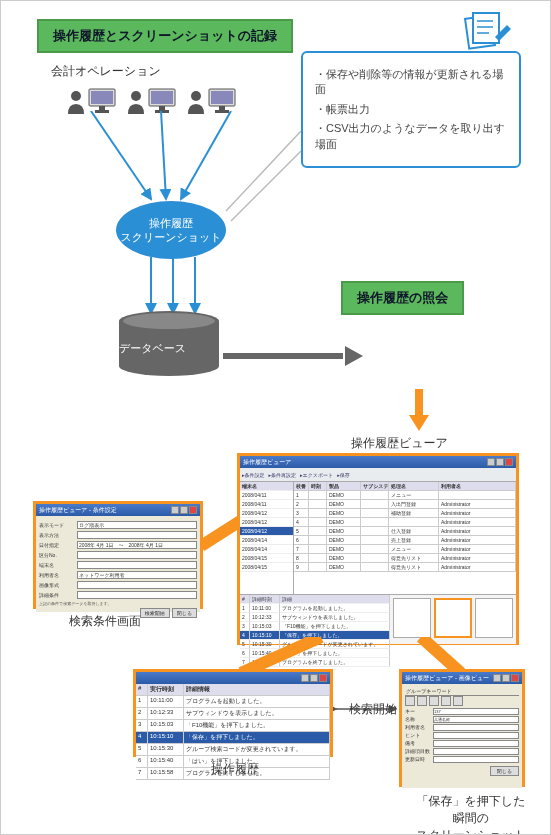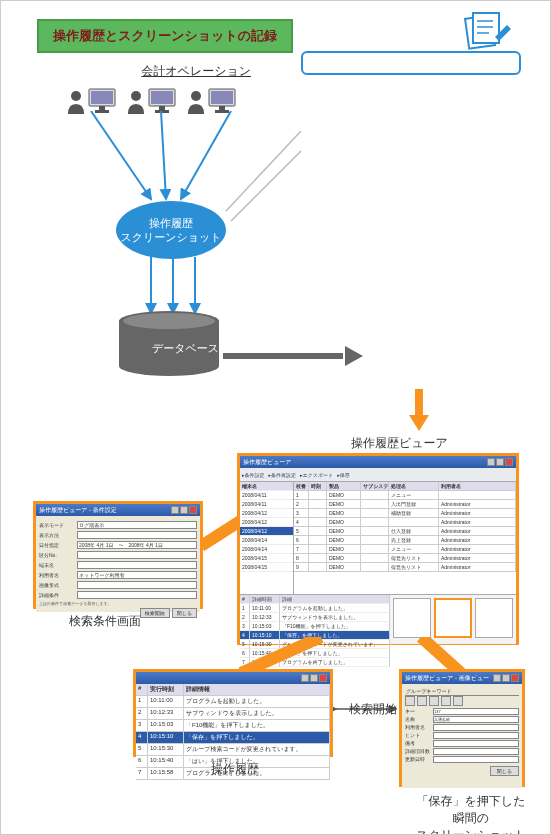--- a/index.html
+++ b/index.html
@@ -1,33 +1,33 @@
 <!DOCTYPE html>
 <html><head>
 <meta charset="utf-8">
 <style>
   * { box-sizing: border-box; margin: 0; padding: 0; }
   body { font-family: "Hiragino Kaku Gothic Pro", "Meiryo", sans-serif; background: #fff; }
   .canvas { position: relative; width: 551px; height: 835px; border: 1px solid #ccc; background: #fff; overflow: hidden; }
 
-  .badge-green { position: absolute; background: #5cb85c; color: #7f1d1d; font-size: 13px; font-weight: bold; padding: 6px 14px; border: 2px solid #4a9a4a; }
+  .badge-green { position: absolute; background: #5cb85c; color: #0f172a; font-size: 13px; font-weight: bold; padding: 6px 14px; border: 2px solid #4a9a4a; }
   .badge-green.b1 { top: 18px; left: 36px; }
   .badge-green.b2 { top: 280px; left: 340px; }
 
-  .accounting-op { position: absolute; top: 62px; left: 50px; width: 200px; text-align: right; font-size: 12px; color: #333; text-decoration: underline; }
+  .accounting-op { position: absolute; top: 62px; left: 50px; width: 200px; text-align: left; font-size: 12px; color: #333; }
   .op-row { display: flex; justify-content: center; gap: 10px; margin-top: 8px; }
   .op-unit { display: flex; align-items: flex-end; gap: 2px; }
   .person-svg { width: 20px; height: 24px; }
   .monitor-svg { width: 28px; height: 26px; }
 
   .blue-ellipse { position: absolute; top: 200px; left: 115px; width: 110px; height: 58px; background: #2b8fd6; border-radius: 50%; display: flex; flex-direction: column; align-items: center; justify-content: center; color: #fff; font-size: 11px; line-height: 1.3; }
 
   .db { position: absolute; top: 310px; left: 118px; width: 100px; height: 70px; }
   .db-top { width: 100px; height: 20px; background: #666; border-radius: 50px / 10px; }
-  .db-body { width: 100px; height: 55px; background: #666; margin-top: -10px; border-radius: 0 0 50px 50px / 0 0 10px 10px; display: flex; align-items: center; justify-content: flex-end; color: #fff; font-size: 11px; }
+  .db-body { width: 100px; height: 55px; background: #666; margin-top: -10px; border-radius: 0 0 50px 50px / 0 0 10px 10px; display: flex; align-items: center; justify-content: flex-start; color: #fff; font-size: 11px; }
   .db-top-inner { position: absolute; top: 2px; left: 4px; width: 92px; height: 16px; background: #888; border-radius: 46px / 8px; }
 
   .callout { position: absolute; top: 50px; left: 300px; width: 220px; border: 2px solid #2b8fd6; border-radius: 6px; padding: 10px 12px; font-size: 11px; background: #fff; }
   .callout h4 { color: #2b8fd6; font-size: 13px; margin-bottom: 6px; }
   .callout li { list-style: none; margin: 4px 0; color: #444; line-height: 1.4; }
   .callout li:before { content: "・"; }
 
   .orange-ellipse { position: absolute; top: 332px; left: 370px; width: 100px; height: 52px; background: #f7931e; border-radius: 50%; display: flex; flex-direction: column; align-items: center; justify-content: center; color: #fff; font-size: 12px; line-height: 1.3; font-weight: bold; }
 
   .arrow-right { position: absolute; top: 345px; left: 222px; width: 140px; height: 20px; }
@@ -124,20 +124,21 @@
       <rect x="6" y="6" width="26" height="30" fill="#fff" stroke="#2b8fd6" stroke-width="2" transform="rotate(-8 19 21)"></rect>
       <rect x="12" y="2" width="26" height="30" fill="#fff" stroke="#2b8fd6" stroke-width="2"></rect>
       <line x1="16" y1="10" x2="32" y2="10" stroke="#2b8fd6" stroke-width="1.5"></line>
       <line x1="16" y1="16" x2="32" y2="16" stroke="#2b8fd6" stroke-width="1.5"></line>
       <line x1="16" y1="22" x2="28" y2="22" stroke="#2b8fd6" stroke-width="1.5"></line>
       <path d="M 34 26 L 46 14 L 50 18 L 38 30 Z" fill="#2b8fd6"></path>
     </svg>
   </div>
 
   <div class="badge-green b1">操作履歴とスクリーンショットの記録</div>
+  <div class="badge-green b2">操作履歴の照会</div>
 
   <div class="accounting-op">
     <div>会計オペレーション</div>
     <div class="op-row" id="op-row">
         <div class="op-unit">
       <svg class="person-svg" viewBox="0 0 20 24">
             <circle cx="10" cy="6" r="5" fill="#555"></circle>
             <path d="M2 24 Q2 14 10 14 Q18 14 18 24 Z" fill="#555"></path>
           </svg>
       <svg class="monitor-svg" viewBox="0 0 28 26">
@@ -188,20 +189,25 @@
   <div class="blue-ellipse">
     <div>操作履歴</div>
     <div>スクリーンショット</div>
   </div>
 
   <svg class="connector" style="top:130px;left:220px" width="90" height="100">
     <path d="M 80 0 L 5 80 M 80 20 L 10 90" stroke="#bbb" stroke-width="1.5" fill="none"></path>
   </svg>
 
   <div class="callout">
+    <ul id="callout-list">
+        <li>保存や削除等の情報が更新される場面</li>
+        <li>帳票出力</li>
+        <li>CSV出力のようなデータを取り出す場面</li>
+      </ul>
   </div>
 
   <svg class="connector" style="top:256px;left:130px" width="90" height="70">
     <line x1="20" y1="0" x2="20" y2="56" stroke="#2b8fd6" stroke-width="2" marker-end="url(#ah-blue)"></line>
     <line x1="42" y1="0" x2="42" y2="56" stroke="#2b8fd6" stroke-width="2" marker-end="url(#ah-blue)"></line>
     <line x1="64" y1="0" x2="64" y2="56" stroke="#2b8fd6" stroke-width="2" marker-end="url(#ah-blue)"></line>
   </svg>
 
   <div class="db">
     <div class="db-top"></div>

